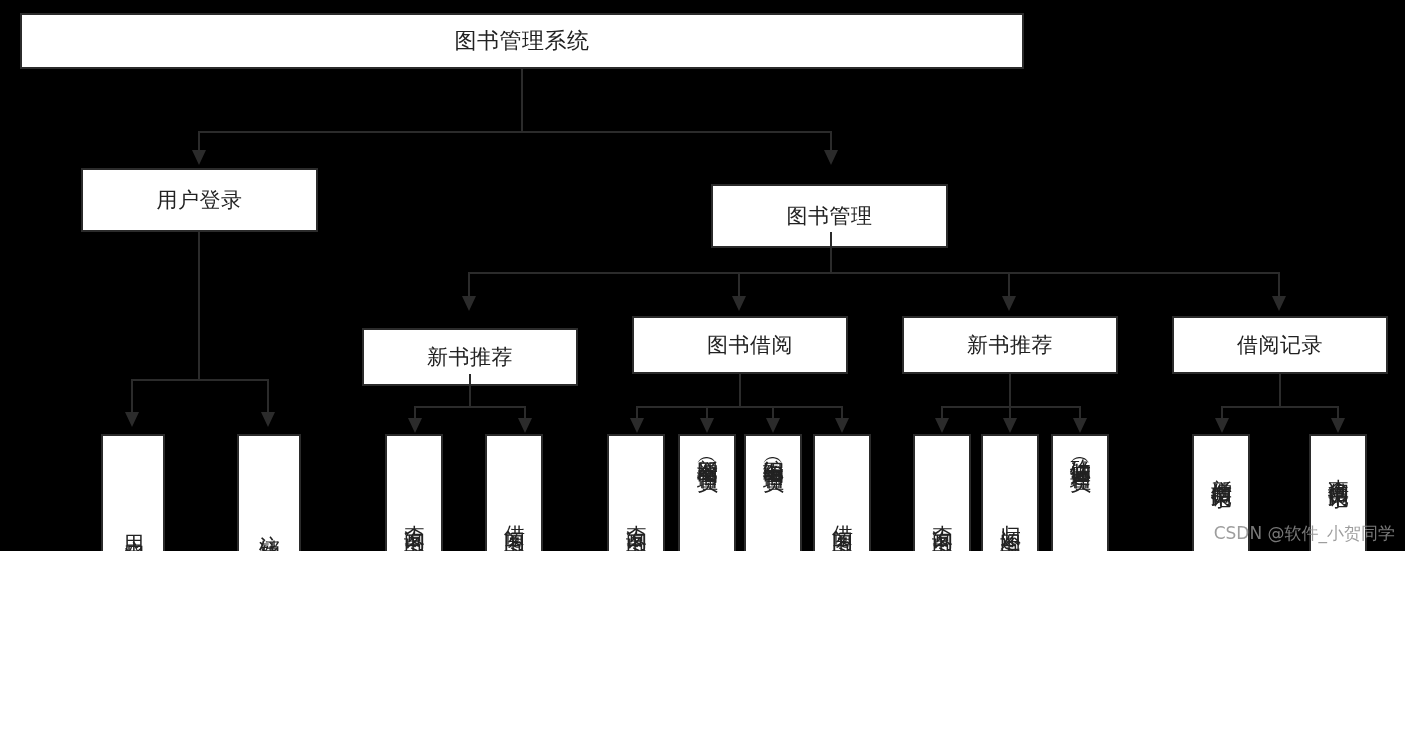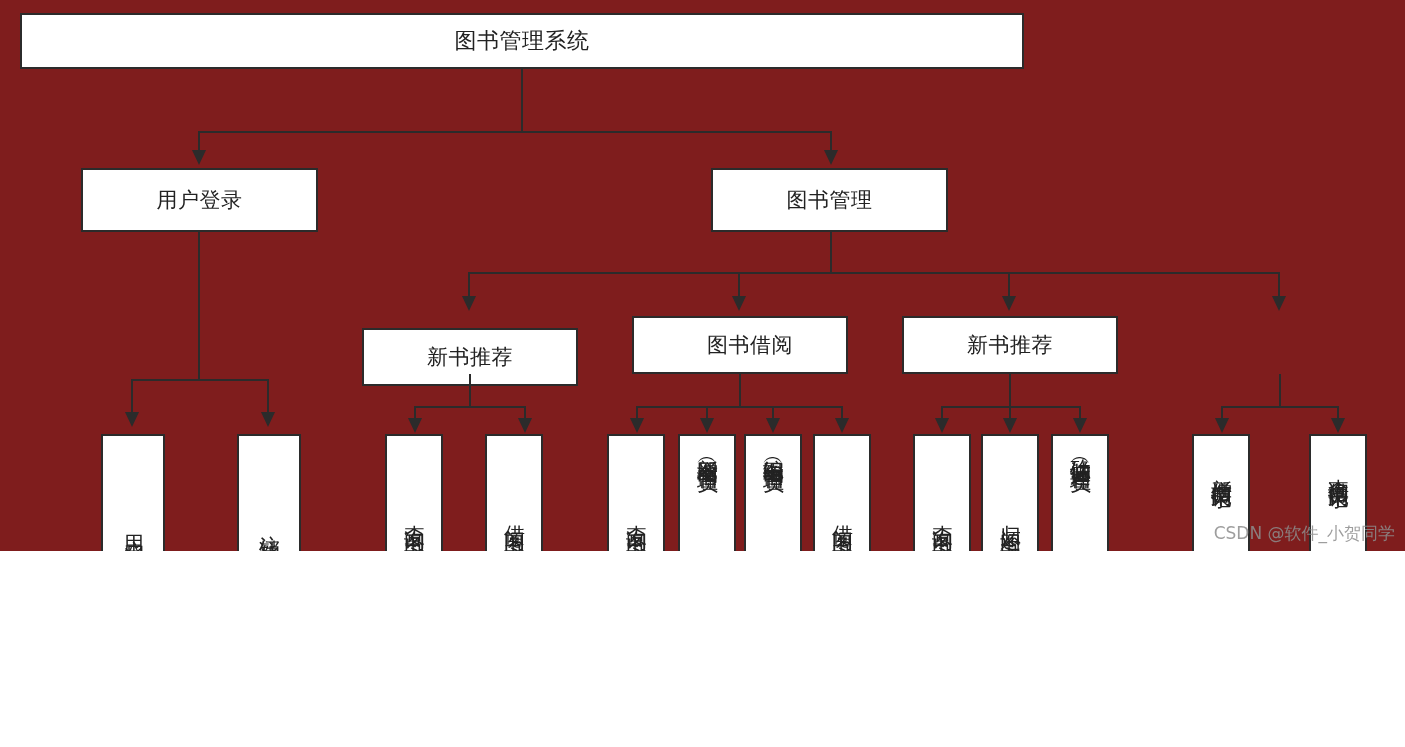--- a/index.html
+++ b/index.html
@@ -5,21 +5,21 @@
 <style>
   html,body{margin:0;padding:0;background:#ffffff;}
   body{
     font-family:"DejaVu Sans","Liberation Sans",sans-serif;
     color:#1a1a1a;
   }
   #canvas{
     position:relative;
     width:1405px;
     height:551px;
-    background:#7f1d1d;
+    background:#000000;
     overflow:hidden;
   }
   
   .node{
     position:absolute;
     box-sizing:border-box;
     background:#ffffff;
     border:2px solid #2b2b2b;
     display:flex;
     align-items:center;
@@ -105,21 +105,21 @@
 
   <div class="edge hline" style="left:198px;top:131px;width:634px;height:2px;"></div>
   <div class="edge vline" style="left:198px;top:131px;width:2px;height:22px;"></div>
   <div class="arrow" style="left:192px;top:150px;"></div>
   <div class="edge vline" style="left:830px;top:131px;width:2px;height:22px;"></div>
   <div class="arrow" style="left:824px;top:150px;"></div>
 
   <div class="node h" style="left:81px;top:168px;width:237px;height:64px;">
     <span class="label">用户登录</span>
   </div>
-  <div class="node h" style="left:711px;top:168px;width:237px;height:64px;">
+  <div class="node h" style="left:711px;top:184px;width:237px;height:64px;">
     <span class="label">图书管理</span>
   </div>
 
   <div class="edge vline" style="left:198px;top:232px;width:2px;height:148px;"></div>
   <div class="edge hline" style="left:131px;top:379px;width:137px;height:2px;"></div>
   <div class="edge vline" style="left:131px;top:379px;width:2px;height:36px;"></div>
   <div class="arrow" style="left:125px;top:412px;"></div>
   <div class="edge vline" style="left:267px;top:379px;width:2px;height:36px;"></div>
   <div class="arrow" style="left:261px;top:412px;"></div>
 
@@ -136,20 +136,23 @@
 
   <div class="node h" style="left:362px;top:328px;width:216px;height:58px;">
     <span class="label">新书推荐</span>
   </div>
   <div class="node h" style="left:632px;top:316px;width:216px;height:58px;padding-left:20px;">
     <span class="label">图书借阅</span>
   </div>
   <div class="node h" style="left:902px;top:316px;width:216px;height:58px;">
     <span class="label">新书推荐</span>
   </div>
+  <div class="node h" style="left:1172px;top:316px;width:216px;height:58px;">
+    <span class="label">借阅记录</span>
+  </div>
 
   <div class="edge vline" style="left:469px;top:374px;width:2px;height:33px;"></div>
   <div class="edge hline" style="left:414px;top:406px;width:112px;height:2px;"></div>
   <div class="edge vline" style="left:414px;top:406px;width:2px;height:14px;"></div>
   <div class="arrow" style="left:408px;top:418px;"></div>
   <div class="edge vline" style="left:524px;top:406px;width:2px;height:14px;"></div>
   <div class="arrow" style="left:518px;top:418px;"></div>
 
   <div class="edge vline" style="left:739px;top:374px;width:2px;height:33px;"></div>
   <div class="edge hline" style="left:636px;top:406px;width:206px;height:2px;"></div>

